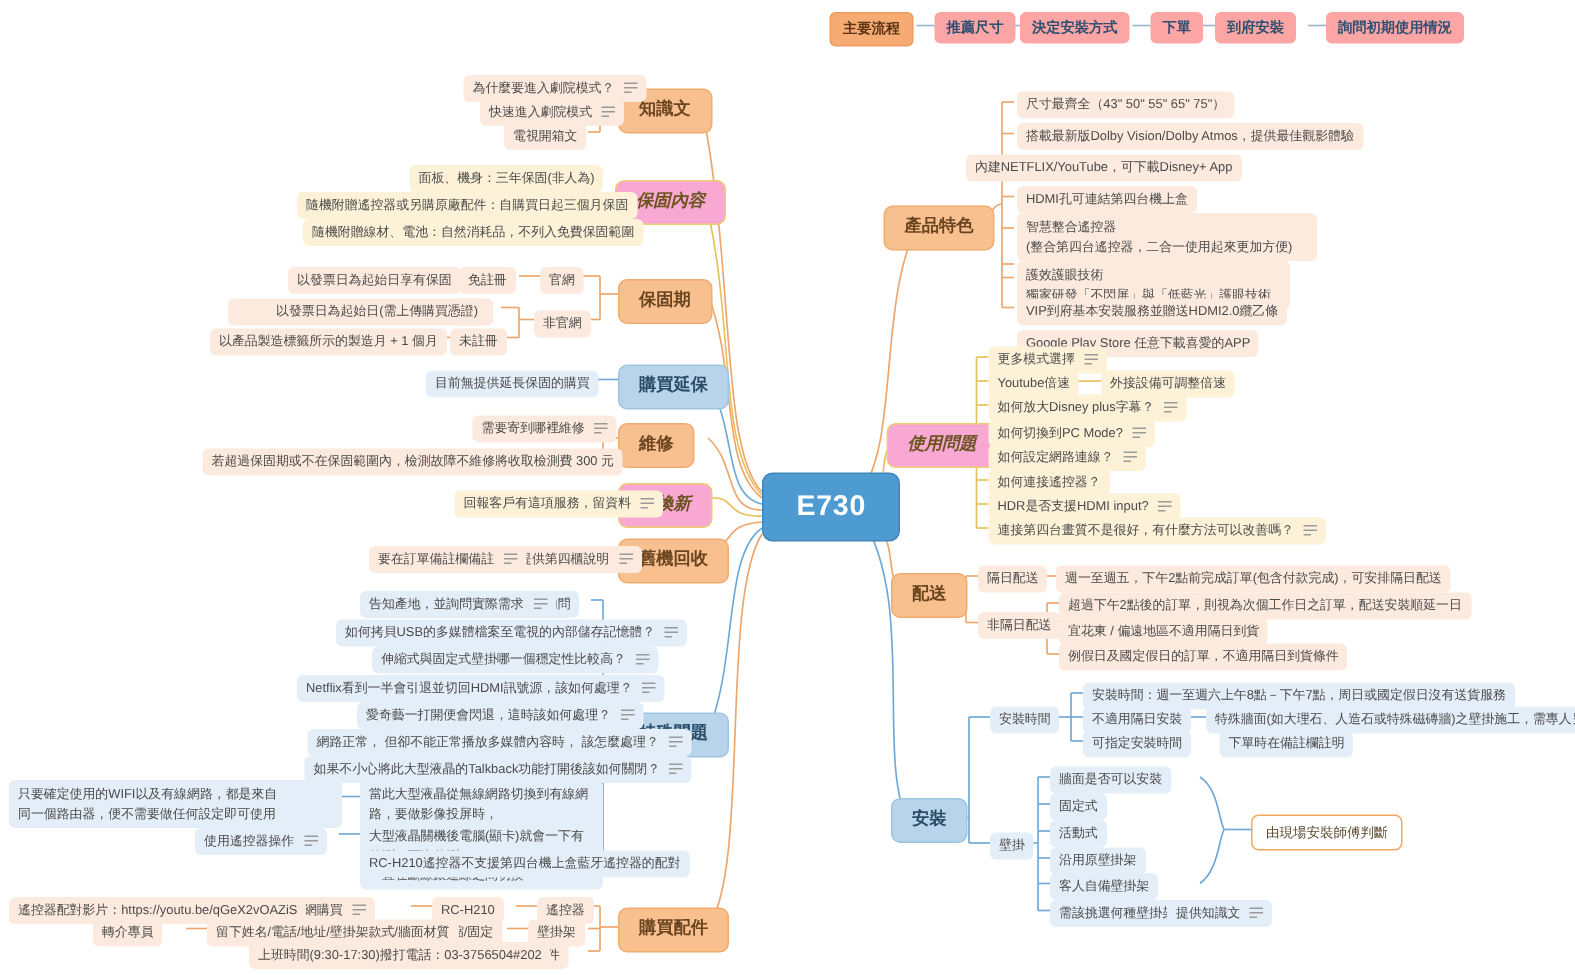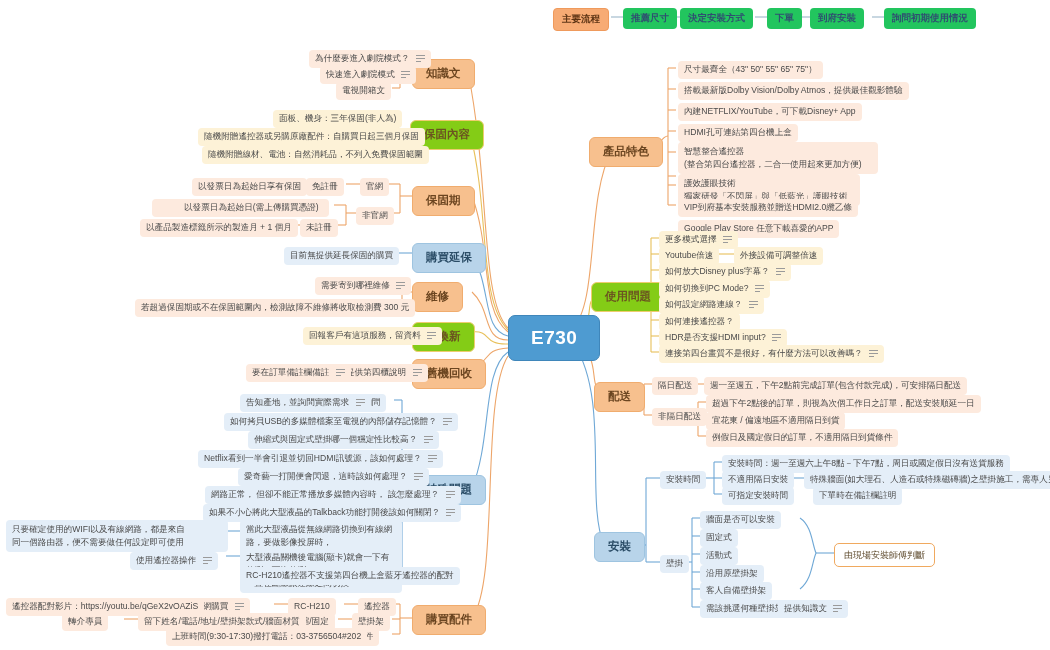--- a/index.html
+++ b/index.html
@@ -34,21 +34,21 @@
 
   
   .l1{
     border-radius:6px;
     font-size:11.5px;
     font-weight:bold;
     padding:6px 13px;
     text-align:center;
   }
   .l1.orange{background:#f7c08e;color:#6b4520;border:1px solid #f0ac6e;}
-  .l1.yellow{background:#84cc16;color:#6b5420;border:1px solid #eecd6e;}
+  .l1.yellow{background:#f9a8d4;color:#6b5420;border:1px solid #eecd6e;font-style:italic;}
   .l1.blue  {background:#b8d4ea;color:#2a4c66;border:1px solid #9ec4e0;}
 
   
   .chip{
     border-radius:4px;
     font-size:8.6px;
     padding:3px 6px;
     color:#4a4a4a;
   }
   .chip.o{background:#fdeade;}
@@ -79,21 +79,21 @@
   
   .flow-item{
     position:absolute;
     border-radius:4px;
     font-size:9.5px;
     font-weight:bold;
     padding:4px 8px;
     white-space:nowrap;
   }
   .flow-head{background:#f7ab74;color:#5d3414;border:1px solid #ef9a5c;}
-  .flow-step{background:#22c55e;color:#2f5070;}
+  .flow-step{background:#fca5a5;color:#2f5070;}
 </style>
 </head>
 <body>
 
 <div id="canvas">
 
   <svg class="links" viewBox="0 0 1050 650">
     <g fill="none" stroke-width="1.1">
 
       <path d="M572 330 C 600 300, 585 200, 612 150" stroke="#eda569"></path>
@@ -249,21 +249,21 @@
   <div class="flow-item flow-step" style="left:680px;top:8px;">決定安裝方式</div>
   <div class="flow-item flow-step" style="left:767px;top:8px;">下單</div>
   <div class="flow-item flow-step" style="left:810px;top:8px;">到府安裝</div>
   <div class="flow-item flow-step" style="left:884px;top:8px;">詢問初期使用情況</div>
 
   <div class="node central" style="left:508px;top:315px;">E730</div>
 
   <div class="node l1 orange" style="left:589px;top:137px;">產品特色</div>
   <div class="node chip o" style="left:678px;top:61px;">尺寸最齊全（43" 50" 55" 65" 75"）</div>
   <div class="node chip o" style="left:678px;top:82px;">搭載最新版Dolby Vision/Dolby Atmos，提供最佳觀影體驗</div>
-  <div class="node chip o" style="left:678px;top:103px;">內建NETFLIX/YouTube，可下載Disney+ App</div>
+  <div class="node chip o" style="left:644px;top:103px;">內建NETFLIX/YouTube，可下載Disney+ App</div>
   <div class="node chip o" style="left:678px;top:124px;">HDMI孔可連結第四台機上盒</div>
   <div class="node chip o multi" style="left:678px;top:142px;width:200px;">
     <div>智慧整合遙控器</div>
     <div>(整合第四台遙控器，二合一使用起來更加方便)</div>
   </div>
   <div class="node chip o multi" style="left:678px;top:174px;width:182px;">
     <div>護效護眼技術</div>
     <div>獨家研發「不閃屏」與「低藍光」護眼技術</div>
   </div>
   <div class="node chip o" style="left:678px;top:199px;">VIP到府基本安裝服務並贈送HDMI2.0纜乙條</div>

